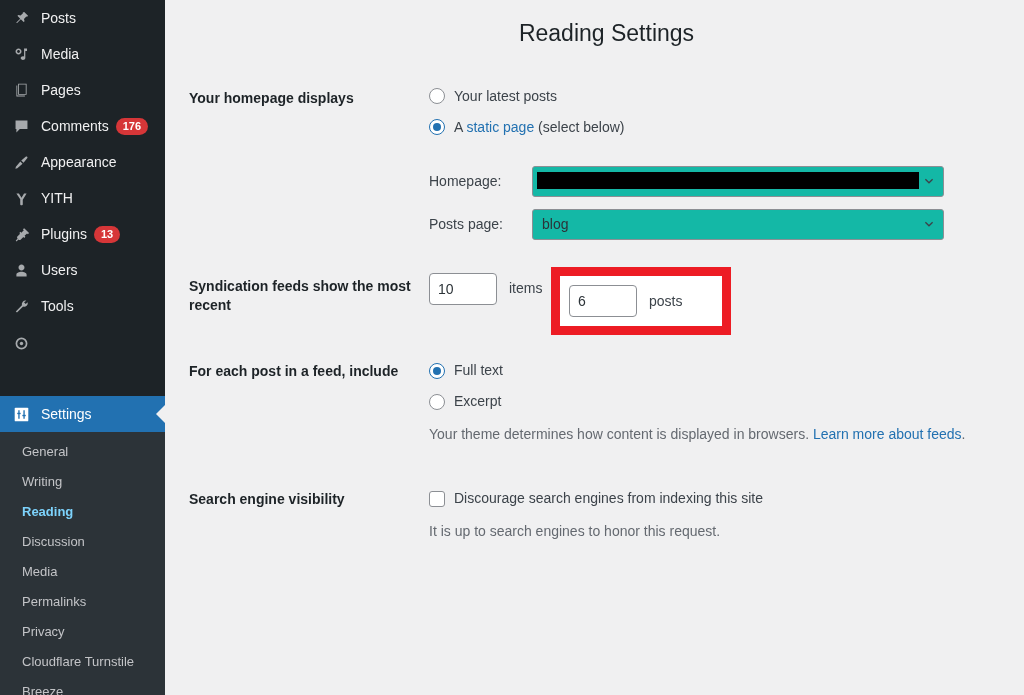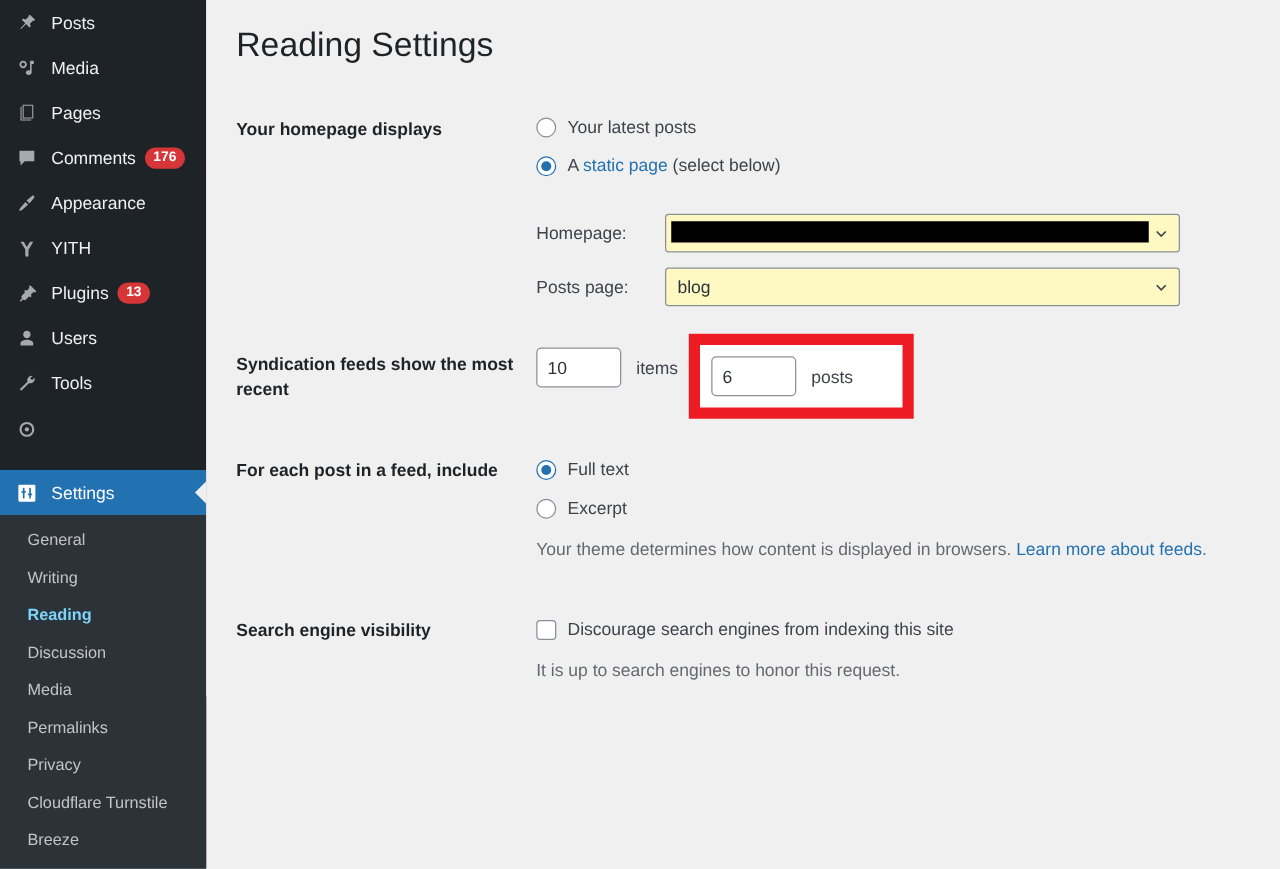--- a/index.html
+++ b/index.html
@@ -39,20 +39,21 @@
     display: flex; align-items: center; justify-content: center;
     margin-right: 9px;
     color: #a7aaad;
   }
   .menu-item .mi-label { line-height: 18px; }
   .menu-item.tall .mi-label { line-height: 18px; }
   .menu-item.current {
     background: #2271b1;
     color: #fff;
     font-weight: 400;
+    margin-top: 20px;
   }
   .menu-item.current .mi-icon { color: #fff; }
   .menu-item.current .arrow {
     position: absolute;
     right: 0; top: 50%;
     transform: translateY(-50%);
     width: 0; height: 0;
     border-top: 9px solid transparent;
     border-bottom: 9px solid transparent;
     border-right: 9px solid #f0f0f1;
@@ -81,26 +82,27 @@
 
   
   .main {
     flex: 1;
     background: #f0f0f1;
     padding: 10px 0 0 24px;
     position: relative;
     overflow: hidden;
   }
   h1.page-title {
-    font-size: 27px;
+    font-size: 23px;
     font-weight: 400;
     color: #1d2327;
     margin: 9px 0 22px 0;
     padding: 0;
     line-height: 1.3;
+    text-align: center;
   }
   table.form-table { border-collapse: collapse; width: 810px; }
   table.form-table > tbody > tr > th {
     text-align: left;
     vertical-align: top;
     width: 230px;
     padding: 18px 10px 18px 0;
     font-size: 14px;
     font-weight: 600;
     color: #1d2327;
@@ -141,21 +143,21 @@
   .sel-label {
     width: 103px;
     text-align: left;
     padding-right: 8px;
     font-size: 14px;
     color: #3c434a;
     white-space: nowrap;
   }
   .select {
     width: 412px; height: 31px;
-    background: #fef9c3;
+    background: #14b8a6;
     border: 1px solid #8c8f94;
     border-radius: 3px;
     position: relative;
     display: flex;
     align-items: center;
     padding: 0 26px 0 9px;
     font-size: 14px;
     color: #2c3338;
     cursor: pointer;
     overflow: hidden;

